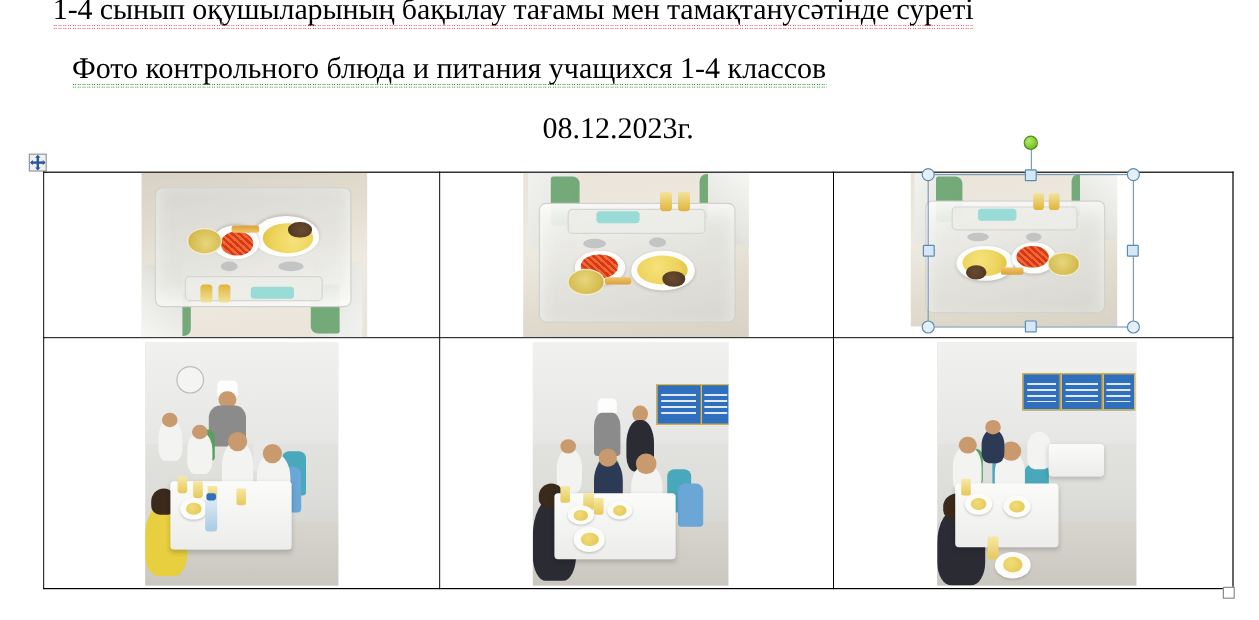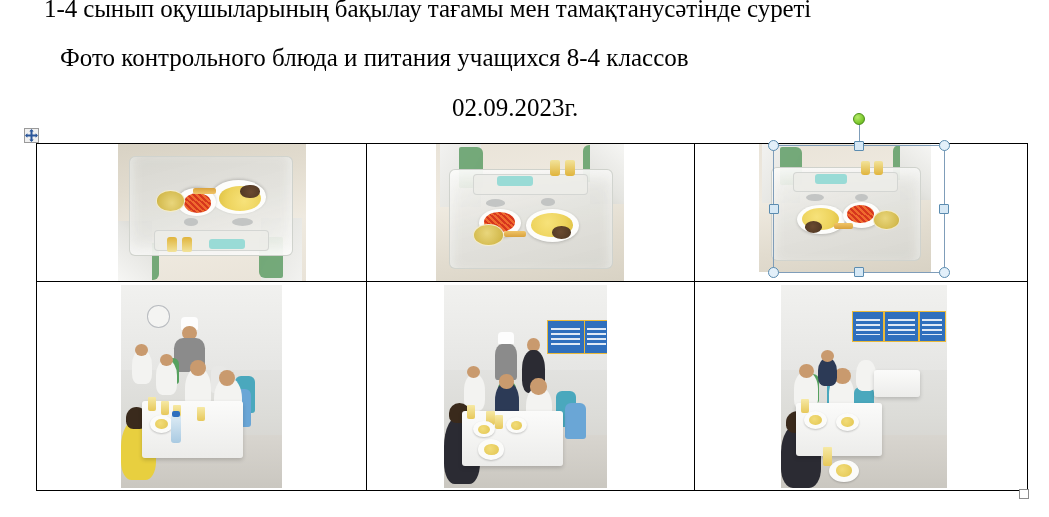--- a/index.html
+++ b/index.html
@@ -401,24 +401,24 @@
   }
 </style>
 </head>
 <body>
 
 <div class="doc-heading">
   <div class="head-line line-kk">
     <span class="sq-red">1-4 сынып оқушыларының бақылау тағамы мен тамақтанусәтінде суреті</span>
   </div>
   <div class="head-line line-ru">
-    <span class="sq-green">Фото контрольного блюда и питания учащихся 8-4 классов</span>
+    <span class="sq-green">Фото контрольного блюда и питания учащихся 1-4 классов</span>
   </div>
   <div class="head-line line-date">
-    <span>02.09.2023г.</span>
+    <span>08.12.2023г.</span>
   </div>
 </div>
 
 <div class="table-move-handle">
   <svg width="13" height="13" viewBox="0 0 13 13" aria-hidden="true">
     <g fill="#2b579a">
       <rect x="5.5" y="1" width="2" height="11"></rect>
       <rect x="1" y="5.5" width="11" height="2"></rect>
       <polygon points="6.5,0 4.3,2.4 8.7,2.4"></polygon>
       <polygon points="6.5,13 4.3,10.6 8.7,10.6"></polygon>

